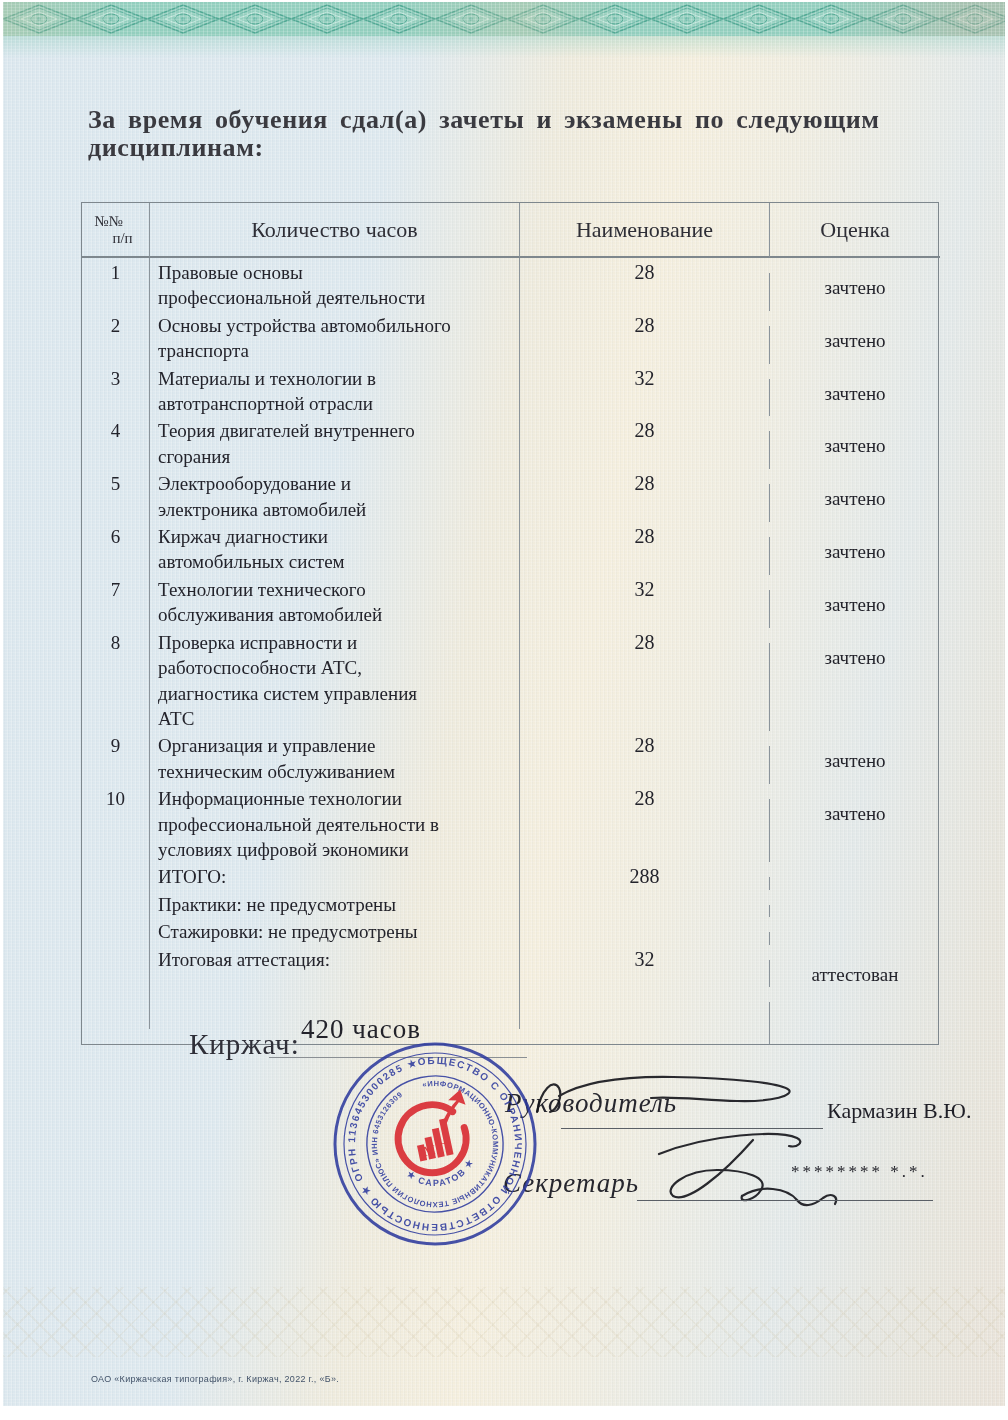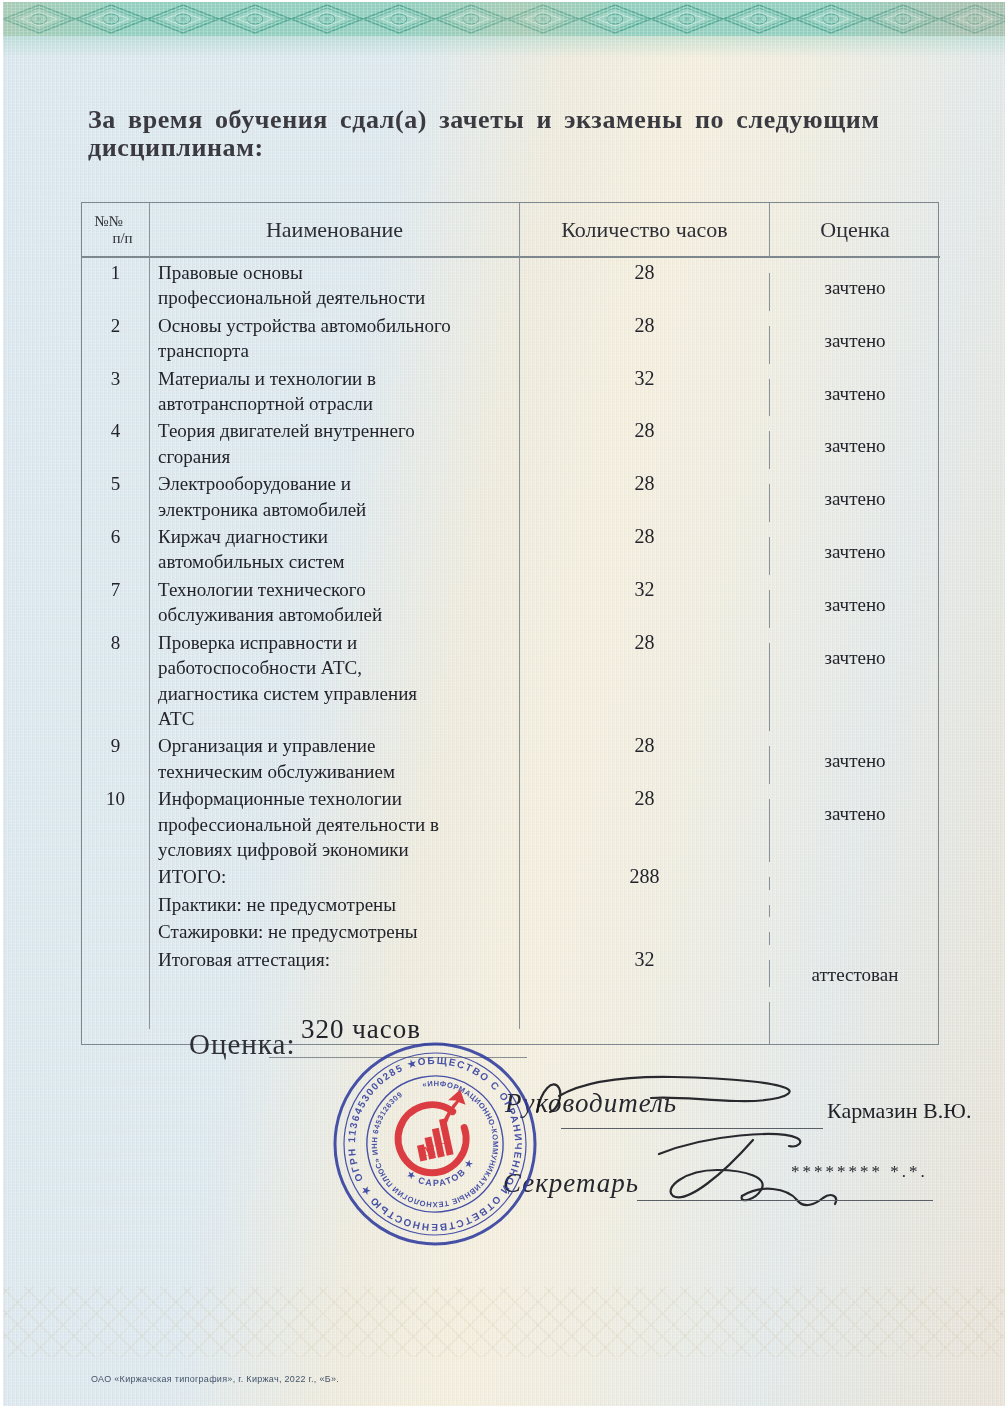--- a/index.html
+++ b/index.html
@@ -108,22 +108,22 @@
 
   <div class="heading">За время обучения сдал(а) зачеты и экзамены по следующим
 дисциплинам:</div>
 
   <div class="tbl">
 
     <div class="cell hd hd-num">
       <span class="l1">№№</span>
       <span class="l2">п/п</span>
     </div>
+    <div class="cell hd hd-txt bl">Количество часов</div>
     <div class="cell hd hd-txt bl">Наименование</div>
-    <div class="cell hd hd-txt bl">Количество часов</div>
     <div class="cell hd hd-txt bl">Оценка</div>
 
     <div class="cell n">1</div>
     <div class="cell m bl">Правовые основы
 профессиональной деятельности</div>
     <div class="cell q bl">28</div>
     <div class="cell g bl">зачтено</div>
 
     <div class="cell n">2</div>
     <div class="cell m bl">Основы устройства автомобильного
@@ -201,22 +201,22 @@
     <div class="cell m bl sum">Итоговая аттестация:</div>
     <div class="cell q bl sum">32</div>
     <div class="cell g bl sum">аттестован</div>
 
     <div class="cell n filler"></div>
     <div class="cell m bl filler"></div>
     <div class="cell q bl filler"></div>
     <div class="cell g bl filler"></div>
   </div>
 
-  <div class="total-label">Оценка:</div>
-  <div class="total-value">320 часов</div>
+  <div class="total-label">Киржач:</div>
+  <div class="total-value">420 часов</div>
   <div class="total-line"></div>
 
   <div class="role-head">Руководитель</div>
   <div class="sig1">
     <svg width="300" height="64">
       <g fill="none" stroke="#14141a" stroke-width="2.2" stroke-linecap="round" opacity="0.9">
         <path d="M14,48 C18,26 30,14 36,24 C40,32 34,46 27,48"></path>
         <path d="M36,32 C60,18 96,12 150,13 C210,14 258,19 266,26 C270,31 252,38 214,37 C180,36 148,32 128,34"></path>
       </g>
     </svg>

